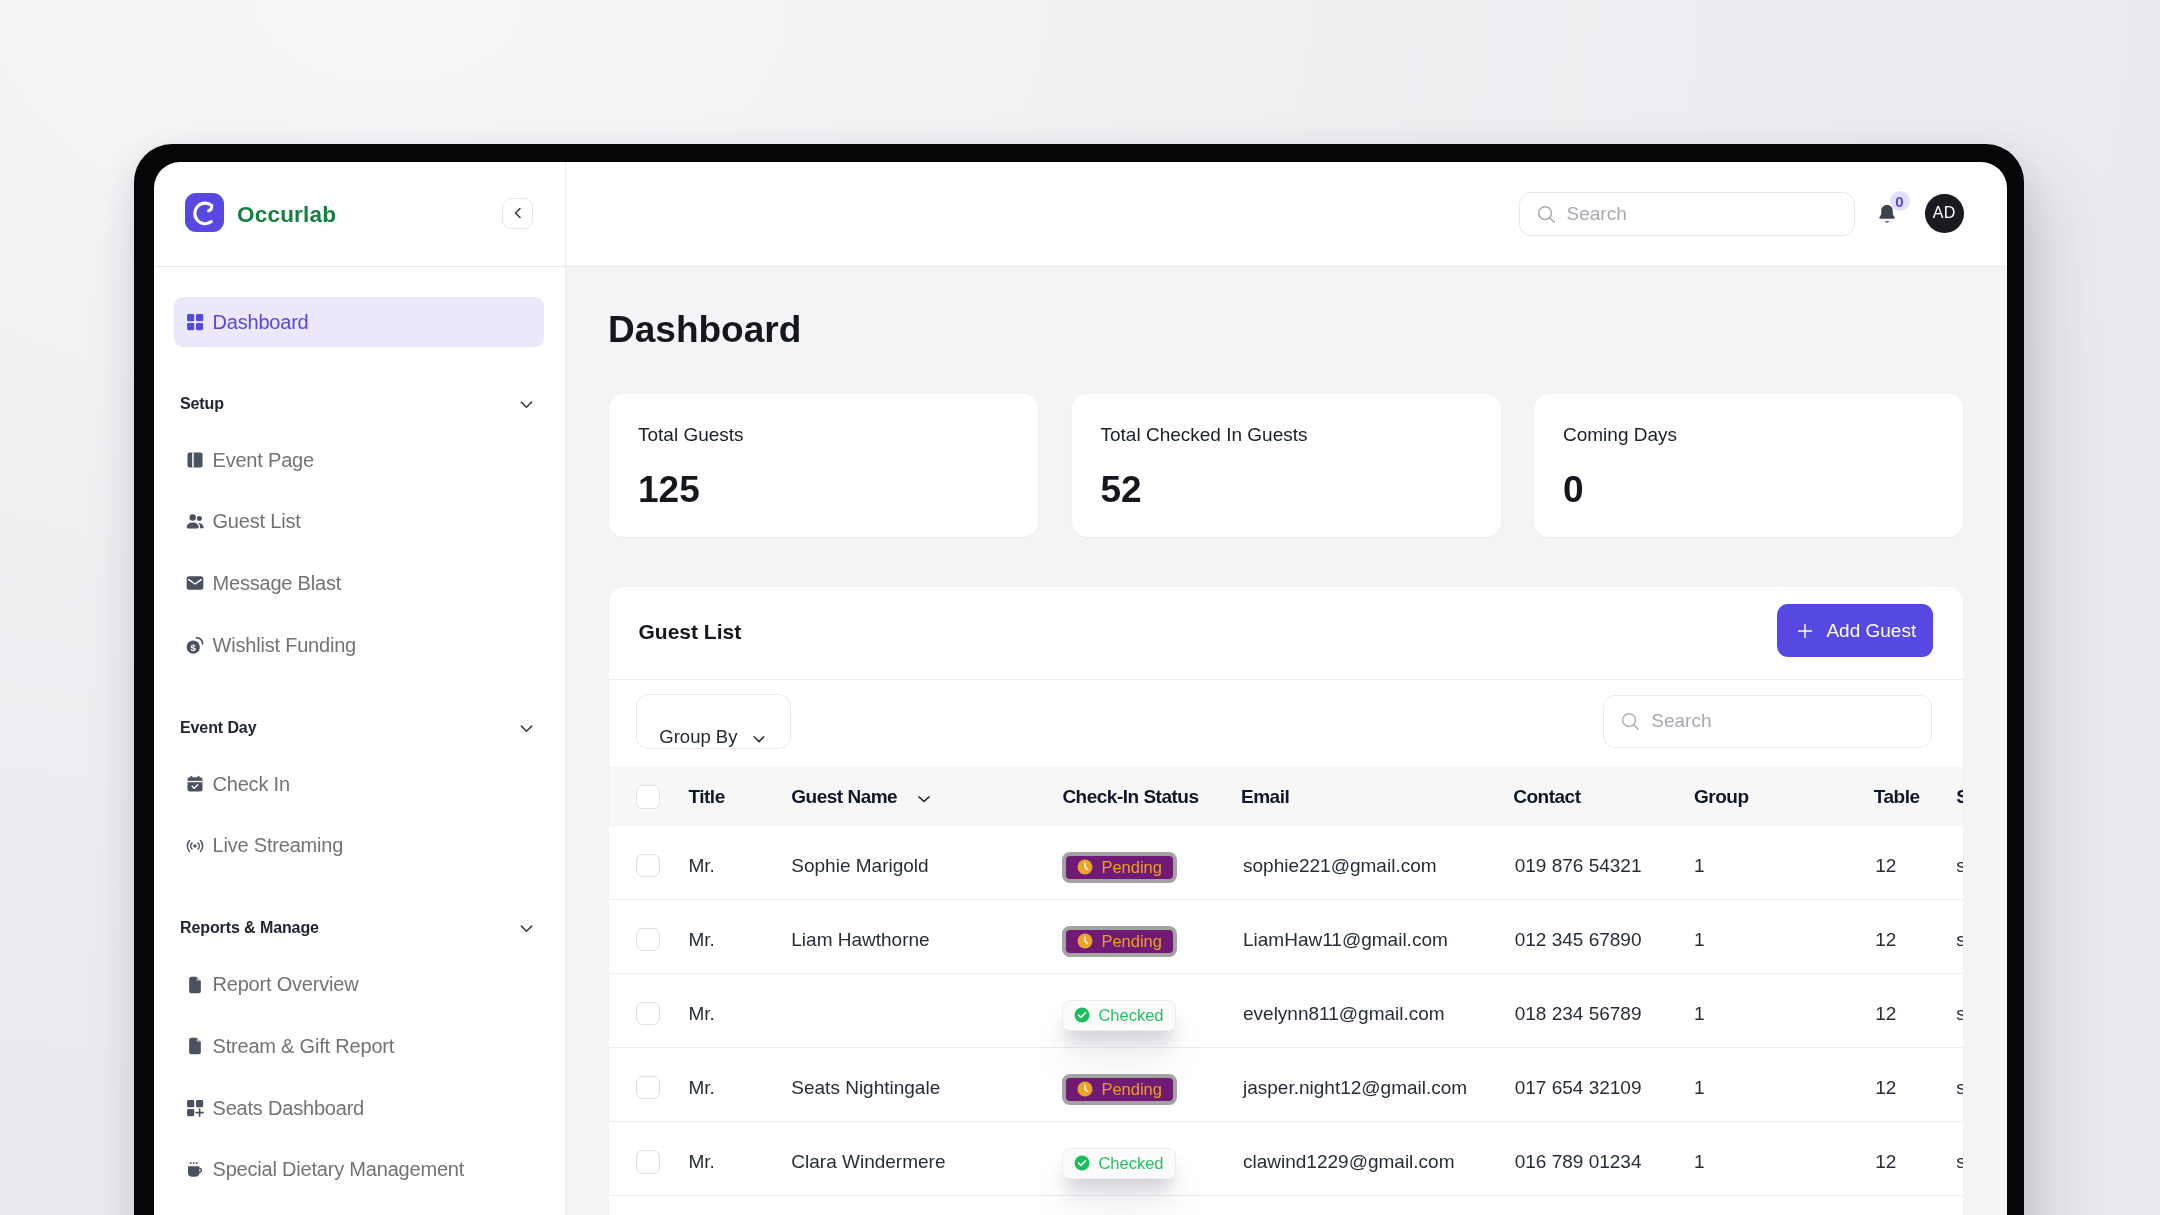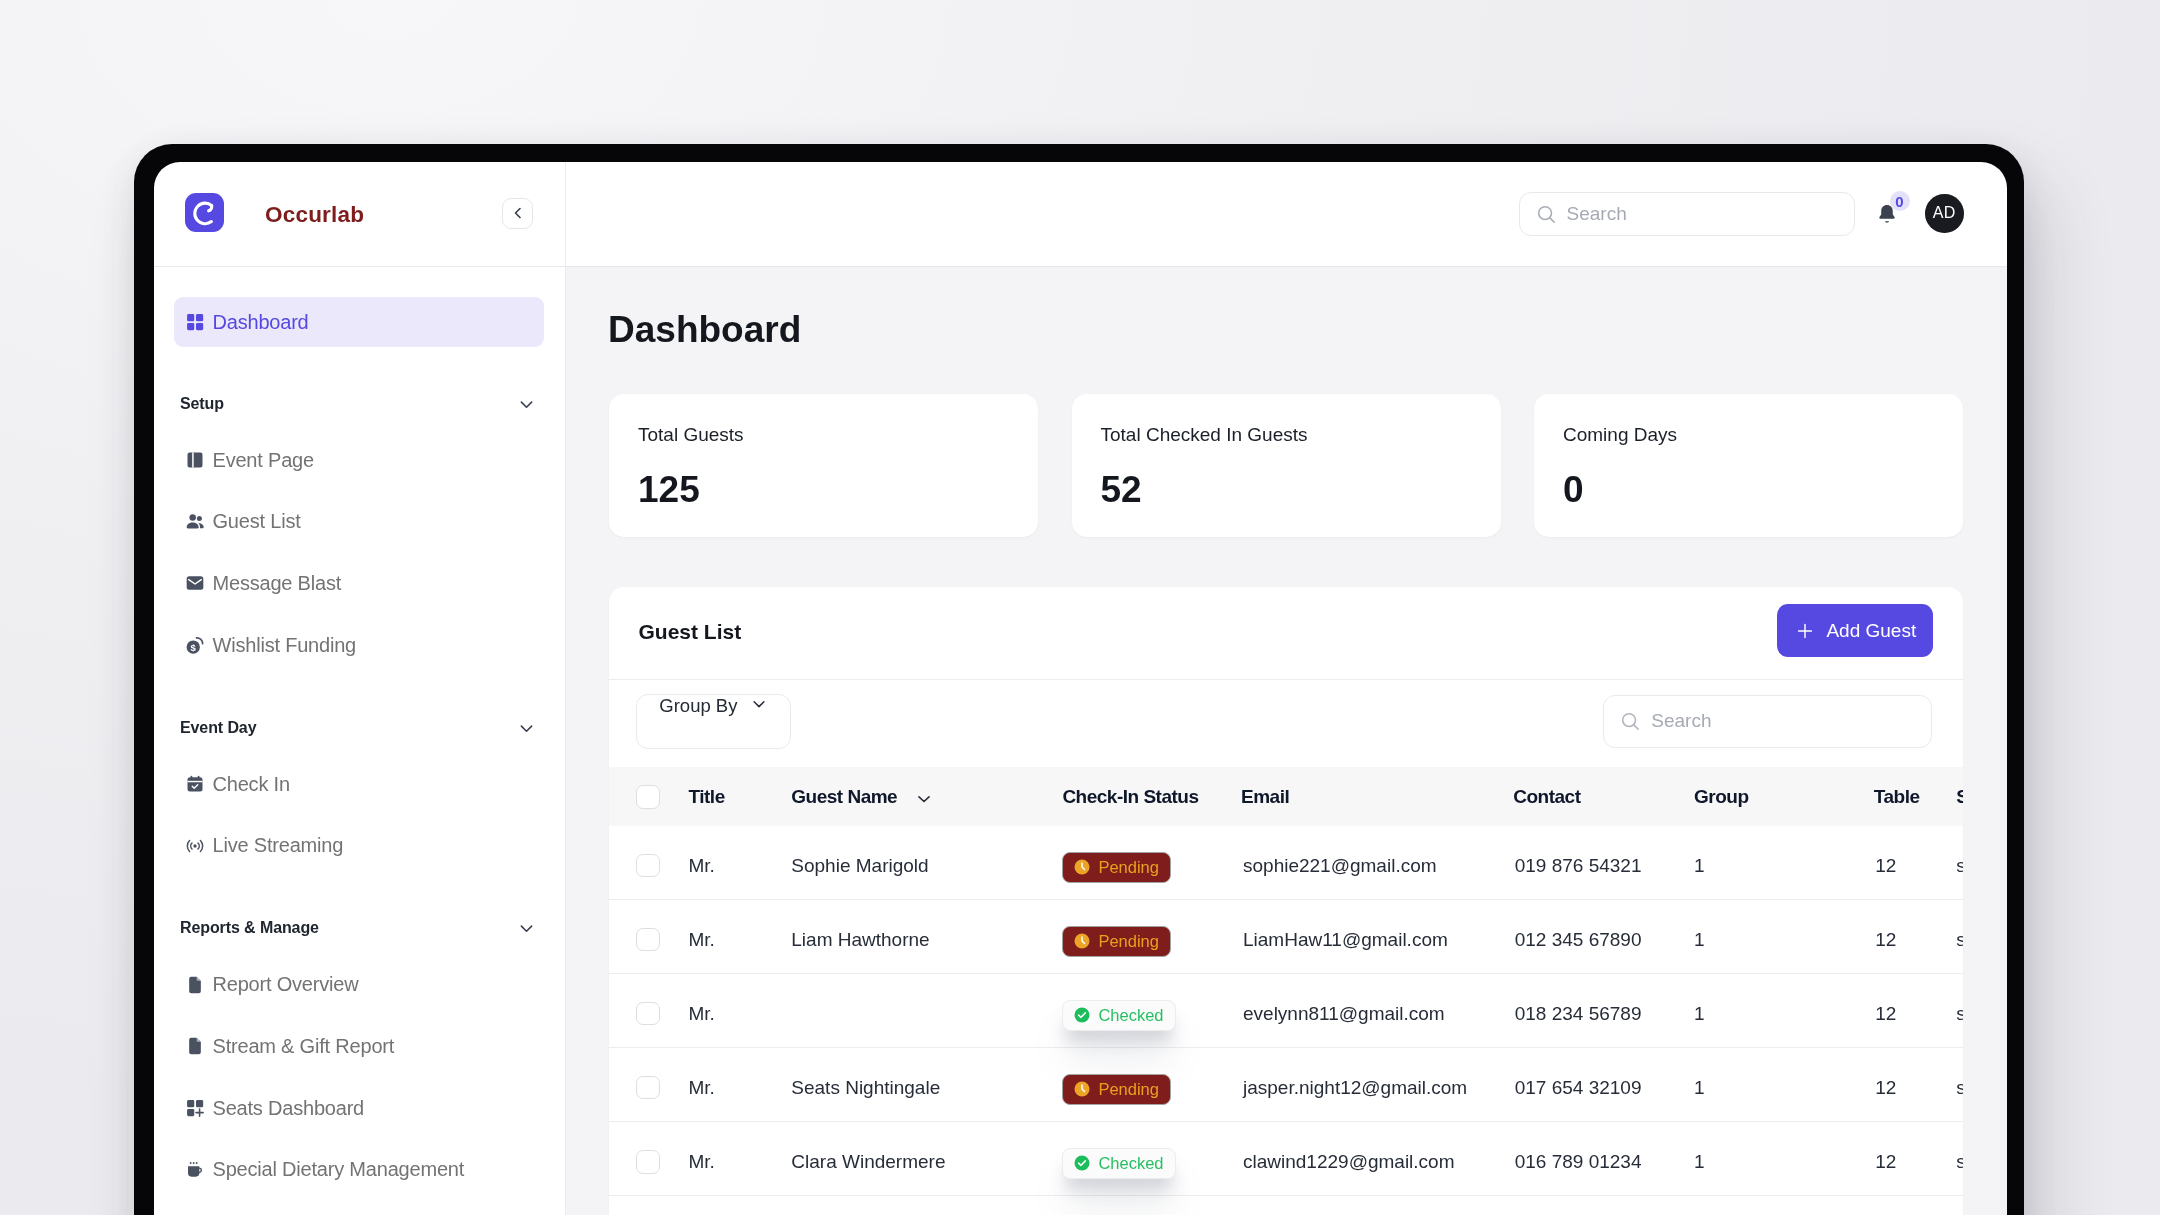--- a/index.html
+++ b/index.html
@@ -20,21 +20,21 @@
   }
   .abs { position:absolute; }
 
   
   .topline { position:absolute; left:0; top:103.5px; width:100%; height:1px; background:#e9e9ed; }
   .sidebar-line { position:absolute; left:411.5px; top:0; width:1px; height:1172px; background:#ececef; }
   .logo {
     position:absolute; left:31.9px; top:30.9px; width:39px; height:39px;
     border-radius:11px; background:#5649e1;
   }
-  .brand { position:absolute; left:83.5px; top:40px; font-size:22.5px; font-weight:700; color:#7f1d1d; letter-spacing:.2px;margin-left:28px; }
+  .brand { position:absolute; left:83.5px; top:40px; font-size:22.5px; font-weight:700; color:#15803d; letter-spacing:.2px; }
   .collapse {
     position:absolute; left:348.9px; top:35.6px; width:31px; height:31px;
     border:1px solid #e5e6e9; border-radius:9px; background:#fff;
     display:flex; align-items:center; justify-content:center;
   }
   .search1 {
     position:absolute; left:1365px; top:30px; width:336px; height:44px;
     border:1px solid #e7e8eb; border-radius:12px; background:#fff;
     display:flex; align-items:center; padding-left:15px; gap:10px;
   }
@@ -87,37 +87,37 @@
   .btn-add {
     position:absolute; left:1168.3px; top:17.2px; width:156px; height:53px;
     border-radius:11px; background:#5649e1; color:#fff;
     display:flex; align-items:center; justify-content:center; gap:10px;
     font-size:19px; font-weight:500;
   }
   .p-div { position:absolute; left:0; top:92px; width:100%; height:1px; background:#ededf0; }
   .groupby {
     position:absolute; left:27.4px; top:107.3px; width:155px; height:55px;
     border:1px solid #e9eaed; border-radius:12px; background:#fff;
-    display:flex; align-items:flex-start; justify-content:center; gap:13px;
+    display:flex; align-items:flex-end; justify-content:center; gap:13px;
     font-size:18.5px; color:#242a34;
   }
   .search2 {
     position:absolute; left:994.3px; top:107.5px; width:329px; height:53.5px;
     border:1px solid #e9eaed; border-radius:12px; background:#fff;
     display:flex; align-items:center; padding-left:15px; gap:10px;
   }
   .thead { position:absolute; left:0; top:180px; width:1353.5px; height:58.5px; background:#f7f7f8;
     display:flex; align-items:center; font-size:19px; letter-spacing:-.5px; font-weight:700; color:#0f172a; }
   .rows { position:absolute; left:0; top:238.5px; width:1353.5px; }
   .trow { position:relative; width:1353.5px; height:74.1px; border-bottom:1px solid #ededf0;
     font-size:19px; color:#272d38; }
   .cell { position:absolute; top:3px; height:74.1px; display:flex; align-items:center; }
   .cb { position:absolute; left:27.4px; width:23.7px; height:23.7px; border:1.5px solid #dcdfe4; border-radius:7px; background:#fff; }
   .chip { position:absolute; left:453.4px; height:31px; border-radius:8px; display:flex; align-items:center; padding:0 11px 0 10px; gap:7px; font-size:16.5px; font-weight:500; }
-  .chip.pending { background:#7f1d1d; border:1px solid #a3a3a3; color:#e9a11d; }
+  .chip.pending { background:#701a75; border:4px solid #a3a3a3; color:#e9a11d; }
   .chip.checked { background:#fbfbfc; border:1px solid #ebedef; color:#27c061;
     box-shadow:0 14px 16px -4px rgba(125,130,145,.30), 0 30px 36px -6px rgba(125,130,145,.22); }
   .c-title { left:79.5px; } .c-name { left:182.3px; } .c-status { left:453.4px; }
   .c-email { left:632px; } .c-contact { left:904.3px; } .c-group { left:1085px; }
   .c-table { left:1264.8px; } .c-seat { left:1347.3px; }
 </style>
 </head>
 <body>
 <div class="frame"></div>
 <div class="app">

